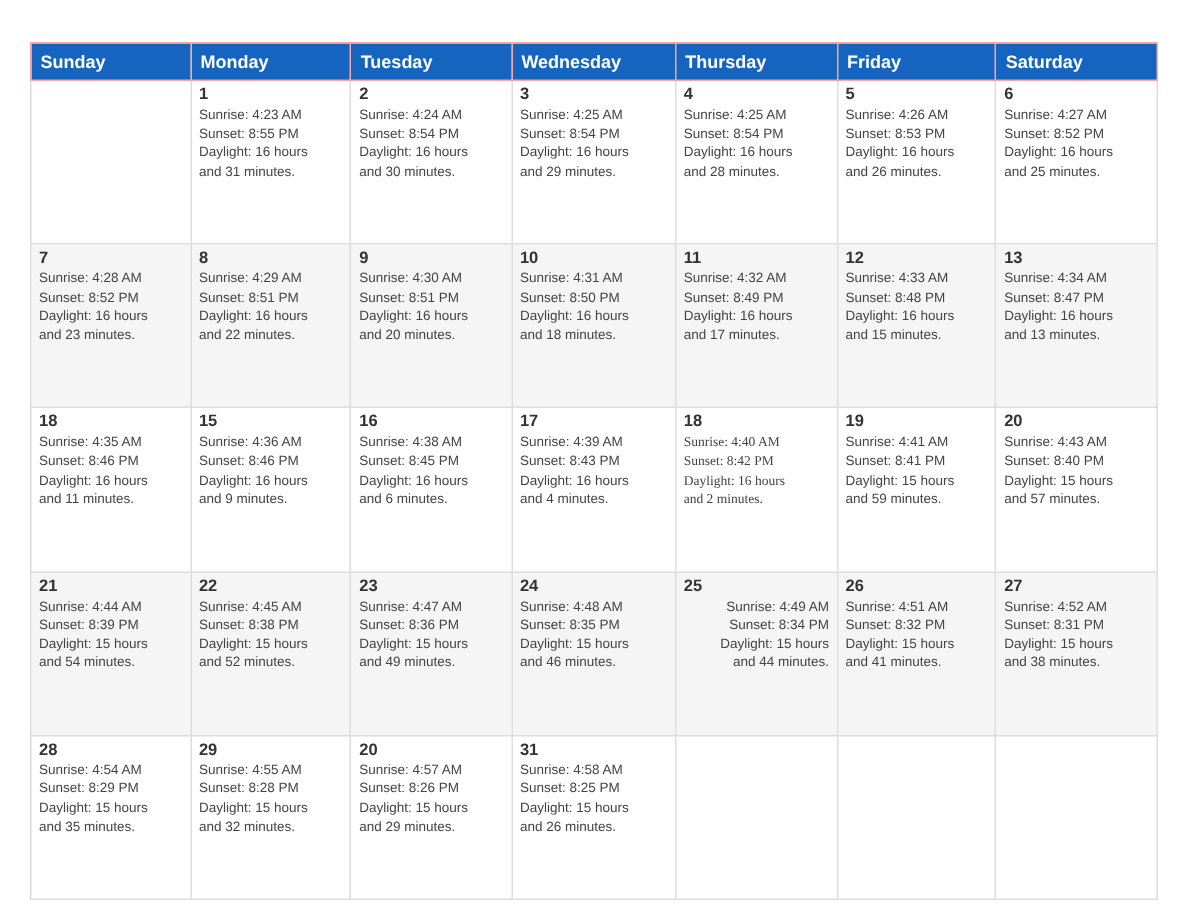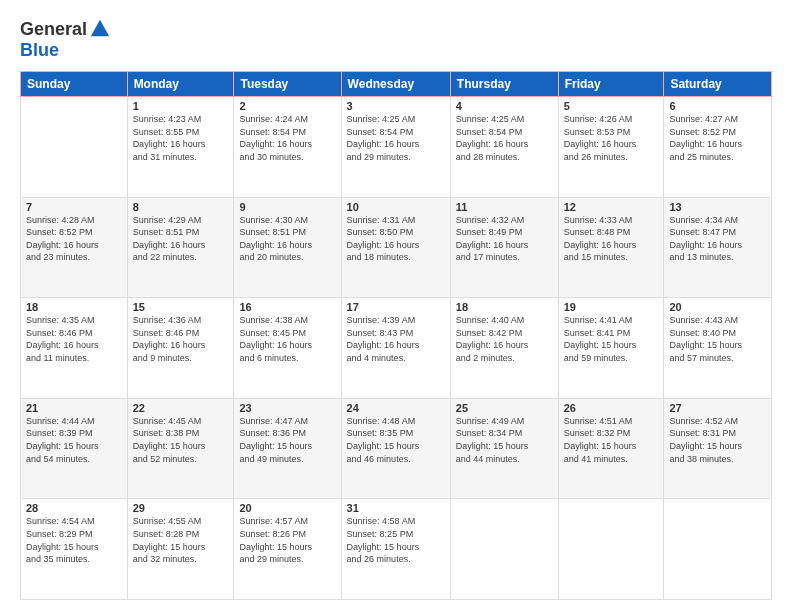--- a/index.html
+++ b/index.html
@@ -100,29 +100,20 @@
     }
     .empty-cell {
       background: #fff !important;
     }
   </style>
 </head>
 <body>
 
 <div class="page">
   <div class="header">
-    <div class="logo">
-      <div class="logo-text">
-        <span class="logo-general">General</span>
-        <svg class="logo-icon" viewBox="0 0 24 24">
-          <polygon points="12,2 22,20 2,20" fill="#1565c0"></polygon>
-        </svg>
-      </div>
-      <span class="logo-blue">Blue</span>
-    </div>
   </div>
 
   <table class="calendar">
     <thead>
       <tr>
         <th>Sunday</th>
         <th>Monday</th>
         <th>Tuesday</th>
         <th>Wednesday</th>
         <th>Thursday</th>
@@ -251,21 +242,21 @@
           </td>
           <td>
             <span class="day-number">17</span>
             <div class="day-info" style="white-space: pre-line;">Sunrise: 4:39 AM
 Sunset: 8:43 PM
 Daylight: 16 hours
 and 4 minutes.</div>
           </td>
           <td>
             <span class="day-number">18</span>
-            <div class="day-info" style="white-space: pre-line;">Sunrise: 4:40 AM
+            <div class="day-info" style="white-space: pre-line; font-family: Liberation Serif, serif;">Sunrise: 4:40 AM
 Sunset: 8:42 PM
 Daylight: 16 hours
 and 2 minutes.</div>
           </td>
           <td>
             <span class="day-number">19</span>
             <div class="day-info" style="white-space: pre-line;">Sunrise: 4:41 AM
 Sunset: 8:41 PM
 Daylight: 15 hours
 and 59 minutes.</div>
@@ -302,21 +293,21 @@
           </td>
           <td>
             <span class="day-number">24</span>
             <div class="day-info" style="white-space: pre-line;">Sunrise: 4:48 AM
 Sunset: 8:35 PM
 Daylight: 15 hours
 and 46 minutes.</div>
           </td>
           <td>
             <span class="day-number">25</span>
-            <div class="day-info" style="white-space: pre-line;">Sunrise: 4:49 AM
+            <div class="day-info" style="white-space: pre-line; text-align: right;">Sunrise: 4:49 AM
 Sunset: 8:34 PM
 Daylight: 15 hours
 and 44 minutes.</div>
           </td>
           <td>
             <span class="day-number">26</span>
             <div class="day-info" style="white-space: pre-line;">Sunrise: 4:51 AM
 Sunset: 8:32 PM
 Daylight: 15 hours
 and 41 minutes.</div>

